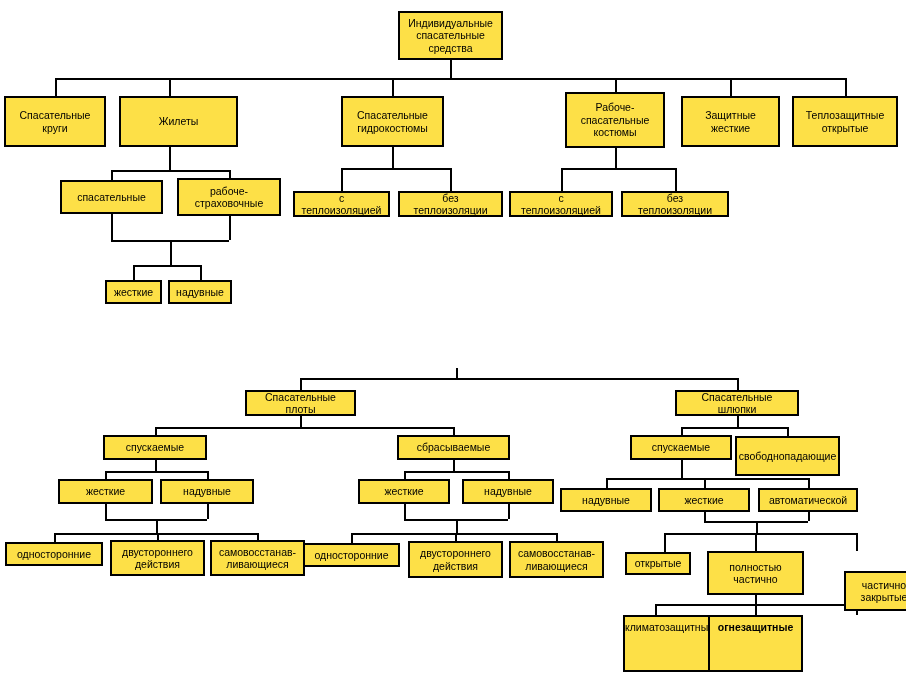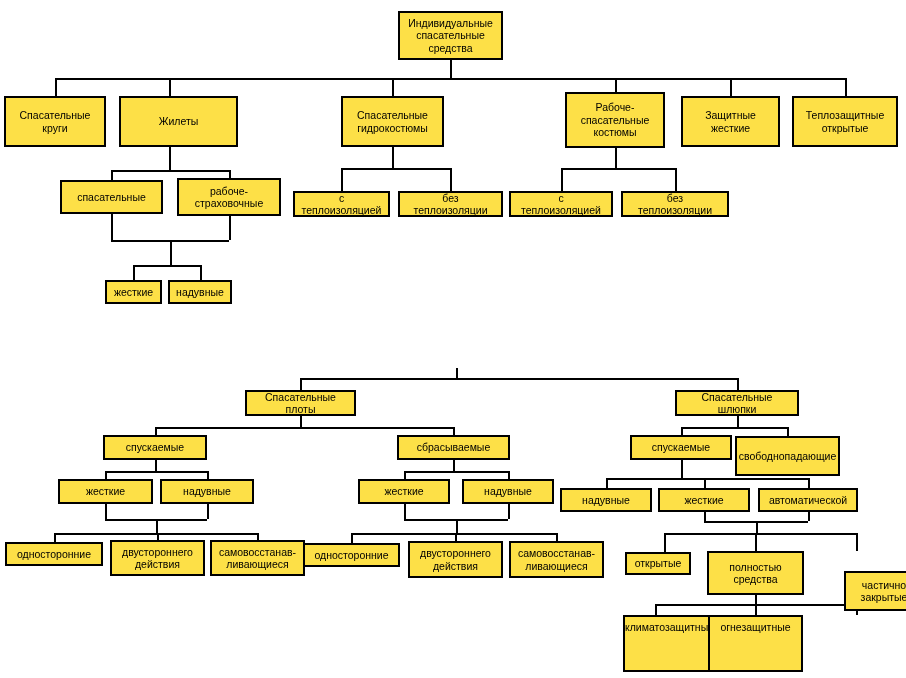--- a/index.html
+++ b/index.html
@@ -164,18 +164,18 @@
 действия</div>
     <div class="node" style="left: 210px; top: 540px; width: 95px; height: 36px;">самовосстанав-
 ливающиеся</div>
     <div class="node" style="left: 303px; top: 543px; width: 97px; height: 24px;">односторонние</div>
     <div class="node" style="left: 408px; top: 541px; width: 95px; height: 37px;">двустороннего
 действия</div>
     <div class="node" style="left: 509px; top: 541px; width: 95px; height: 37px;">самовосстанав-
 ливающиеся</div>
     <div class="node" style="left: 625px; top: 552px; width: 66px; height: 23px;">открытые</div>
     <div class="node" style="left: 707px; top: 551px; width: 97px; height: 44px;">полностью
-средства</div>
+частично</div>
     <div class="node" style="left: 844px; top: 551px; width: 80px; height: 40px; margin-top: 20px;">частично
 закрытые</div>
     <div class="node valign-top" style="left: 607px; top: 615px; width: 93px; height: 57px; margin-left: 16px;">климатозащитные</div>
-    <div class="node valign-top" style="left: 708px; top: 615px; width: 95px; height: 57px;">огнезащитные</div>
+    <div class="node valign-top" style="left: 708px; top: 615px; width: 95px; height: 57px; font-weight: bold;">огнезащитные</div>
   </div>
 
 </body></html>

